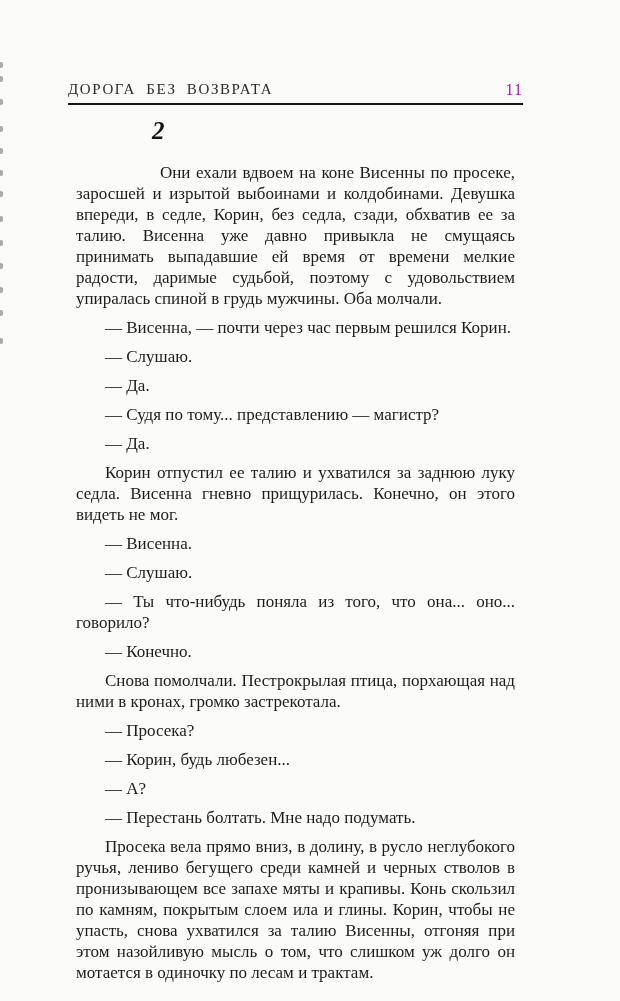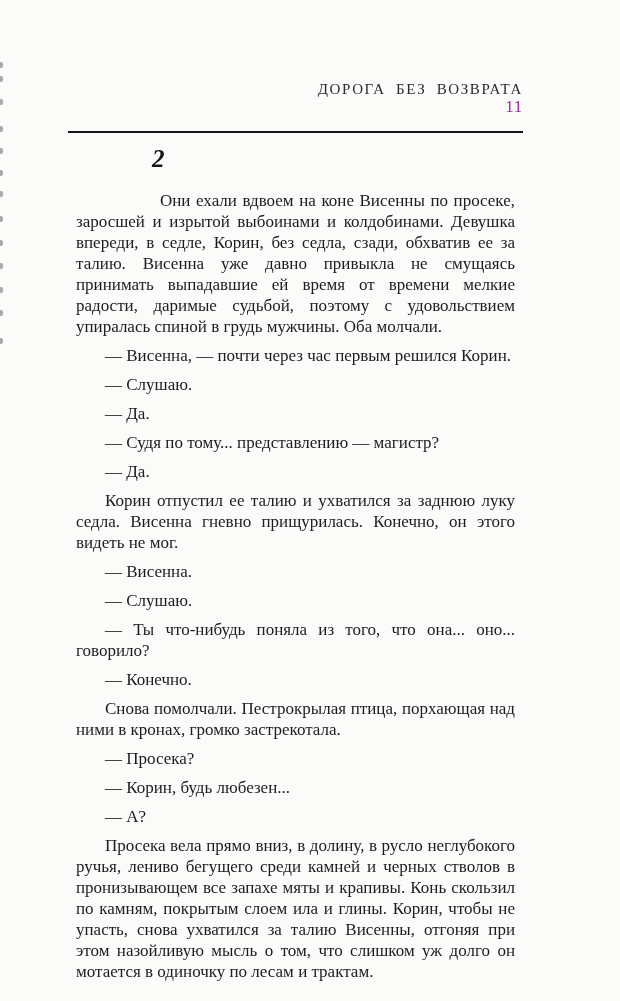--- a/index.html
+++ b/index.html
@@ -18,22 +18,21 @@
     position: absolute;
     left: 68px; top: 0;
     width: 455px;
   }
   .running-header {
     margin-top: 81px;
     display: flex;
     justify-content: space-between;
     align-items: flex-end;
     border-bottom: 2px solid #161616;
-    padding-bottom: 16px;
-    flex-direction: column;
+    padding-bottom: 5px;
   }
   .running-title {
     font-size: 15px;
     line-height: 17px;
     letter-spacing: 1.6px;
     word-spacing: 5px;
     color: #2b2b2b;
   }
   .page-number {
     font-size: 16px;
@@ -119,17 +118,18 @@
         <p>— Да.</p>
         <p>Корин отпустил ее талию и ухватился за заднюю луку седла. Висенна гневно прищурилась. Конечно, он этого видеть не мог.</p>
         <p>— Висенна.</p>
         <p>— Слушаю.</p>
         <p>— Ты что-нибудь поняла из того, что она... оно... говорило?</p>
         <p>— Конечно.</p>
         <p>Снова помолчали. Пестрокрылая птица, порхающая над ними в кронах, громко застрекотала.</p>
         <p>— Просека?</p>
         <p>— Корин, будь любезен...</p>
         <p>— А?</p>
+        <p>— Перестань болтать. Мне надо подумать.</p>
         <p>Просека вела прямо вниз, в долину, в русло неглубокого ручья, лениво бегущего среди камней и черных стволов в пронизывающем все запахе мяты и крапивы. Конь скользил по камням, покрытым слоем ила и глины. Корин, чтобы не упасть, снова ухватился за талию Висенны, отгоняя при этом назойливую мысль о том, что слишком уж долго он мотается в одиночку по лесам и трактам.</p>
       </div>
 
   </div>
 </div>
 
 </body></html>

